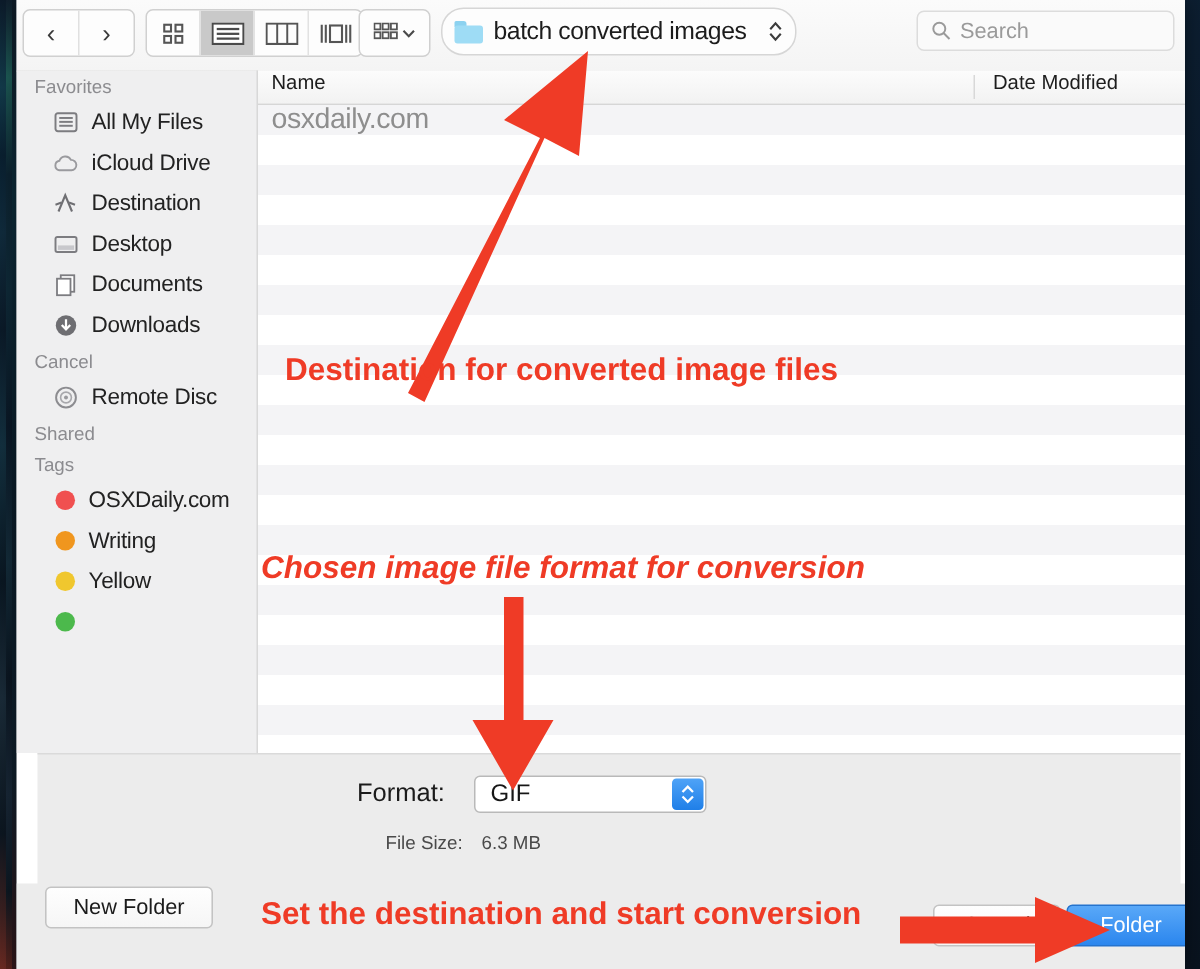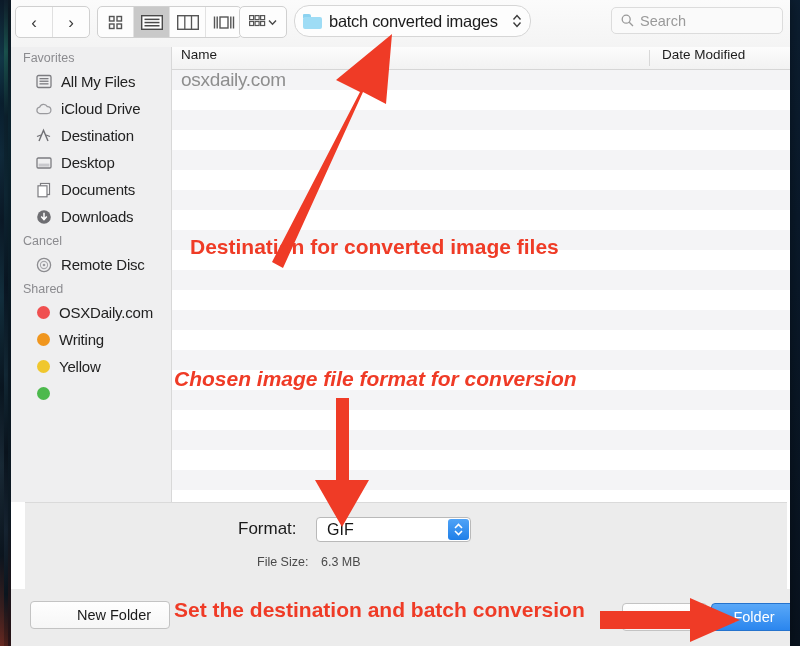--- a/index.html
+++ b/index.html
@@ -354,31 +354,30 @@
   #footer {
     position: absolute;
     left: 0;
     top: 589px;
     width: 779px;
     height: 57px;
     background: #ececec;
   }
   #new-folder-btn {
     position: absolute;
-    left: 19px; top: 12px;
+    left: 19px; top: 2px;
     width: 110px; height: 26px;
     background: linear-gradient(180deg,#fefefe 0%,#f6f6f6 100%);
     border: 1px solid #c3c3c3;
     border-radius: 4px;
     display: flex;
     align-items: center;
     justify-content: center;
     font-size: 14.5px;
     color: #1b1b1b;
-    padding-left: 28px;
   }
   #cancel-btn {
     position: absolute;
     left: 611px; top: 14px;
     width: 83px; height: 26px;
     background: linear-gradient(180deg,#fefefe 0%,#f6f6f6 100%);
     border: 1px solid #c3c3c3;
     border-radius: 4px;
     display: flex;
     align-items: center;
@@ -585,20 +584,21 @@
           <circle cx="8" cy="8" r="6.6" fill="none" stroke="#8c8c90" stroke-width="1.3"></circle>
           <circle cx="8" cy="8" r="3.6" fill="none" stroke="#a8a8ac" stroke-width="1.1"></circle>
           <circle cx="8" cy="8" r="1.3" fill="#9a9a9e"></circle>
         </svg>
       </span>
       <span class="sb-label">Remote Disc</span>
     </div>
 
     <div class="sb-header">Shared</div>
 
+    <div class="sb-header">Tags</div>
 
     <div class="sb-item">
       <span class="tag-dot" style="background:#f05050"></span>
       <span class="sb-label">OSXDaily.com</span>
     </div>
 
     <div class="sb-item">
       <span class="tag-dot" style="background:#f0961e"></span>
       <span class="sb-label">Writing</span>
     </div>
@@ -730,14 +730,14 @@
     <g>
       <path d="M336 398 L349 398 L349 480 L369 480 L342 527 L315 480 L336 480 Z" fill="#ef3b26"></path>
     </g>
 
     <g>
       <path d="M600 611 L690 611 L690 598 L740 620 L690 642 L690 629 L600 629 Z" fill="#ef3b26"></path>
     </g>
   </svg>
   <div class="anno-text" id="anno-destination">Destination for converted image files</div>
   <div class="anno-text" id="anno-format">Chosen image file format for conversion</div>
-  <div class="anno-text" id="anno-bottom">Set the destination and batch conversion</div>
+  <div class="anno-text" id="anno-bottom">Set the destination and start conversion</div>
 </div>
 
 </body></html>

